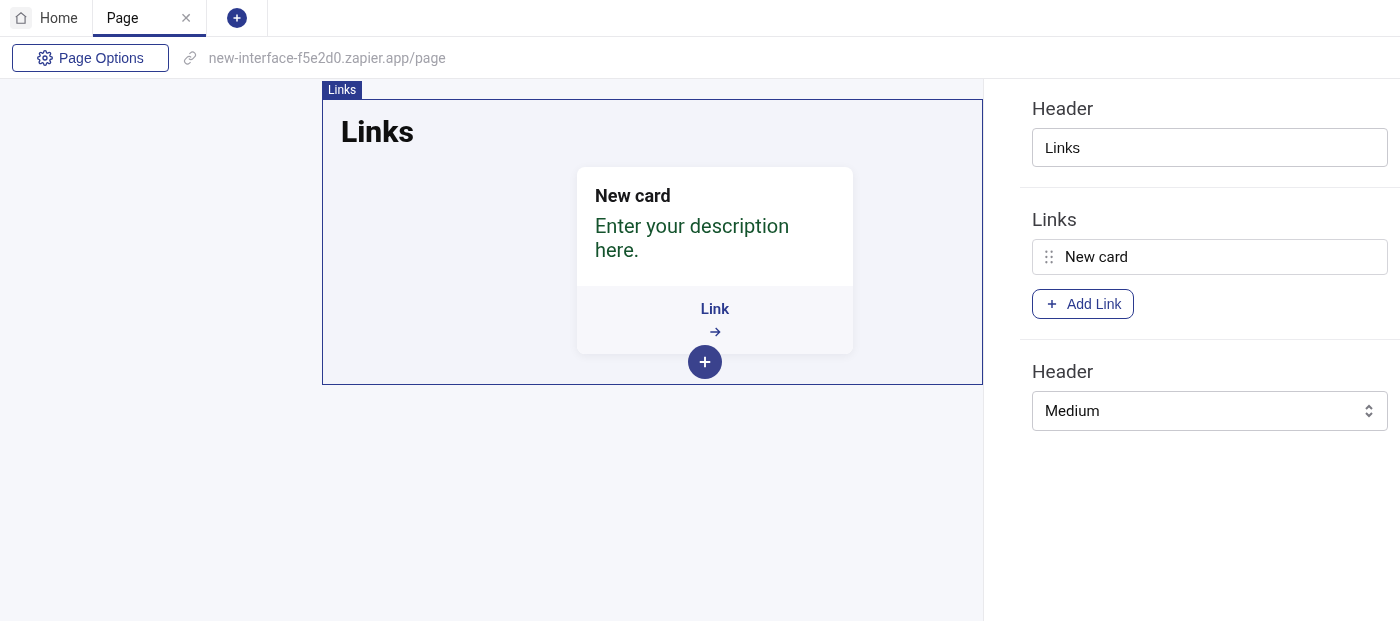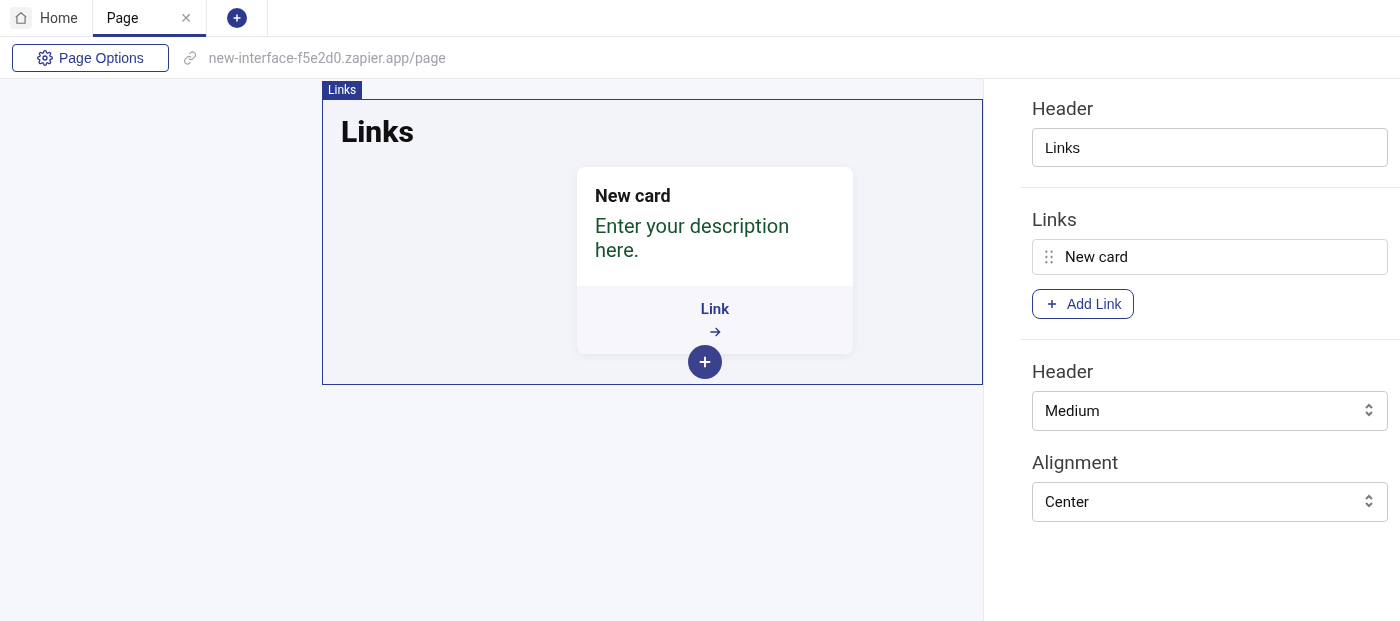--- a/index.html
+++ b/index.html
@@ -211,21 +211,21 @@
     width: 100%;
     border: 1px solid #c9c9cf;
     border-radius: 4px;
     padding: 10px 12px;
     font-size: 15px;
     background: #fff;
     color: #111;
   }
   .select {
     display: flex;
-    align-items: flex-start;
+    align-items: center;
     justify-content: space-between;
     cursor: pointer;
   }
   .sep {
     border: none;
     border-top: 1px solid #ececef;
     margin: 0 -12px 20px -12px;
   }
   .link-item {
     display: flex;
@@ -378,26 +378,15 @@
       <div class="select">
         <span>Medium</span>
         <span style="color:#7a7a82">
           <svg width="12" height="16" viewBox="0 0 12 16" fill="none" stroke="currentColor" stroke-width="2">
             <path d="M3 6l3-3 3 3M3 10l3 3 3-3"></path>
           </svg>
         </span>
       </div>
     </div>
 
-    <div class="field">
-      <label class="field-label">Alignment</label>
-      <div class="select">
-        <span>Center</span>
-        <span style="color:#7a7a82">
-          <svg width="12" height="16" viewBox="0 0 12 16" fill="none" stroke="currentColor" stroke-width="2">
-            <path d="M3 6l3-3 3 3M3 10l3 3 3-3"></path>
-          </svg>
-        </span>
-      </div>
-    </div>
 
   </div>
 </div>
 
 </body></html>

